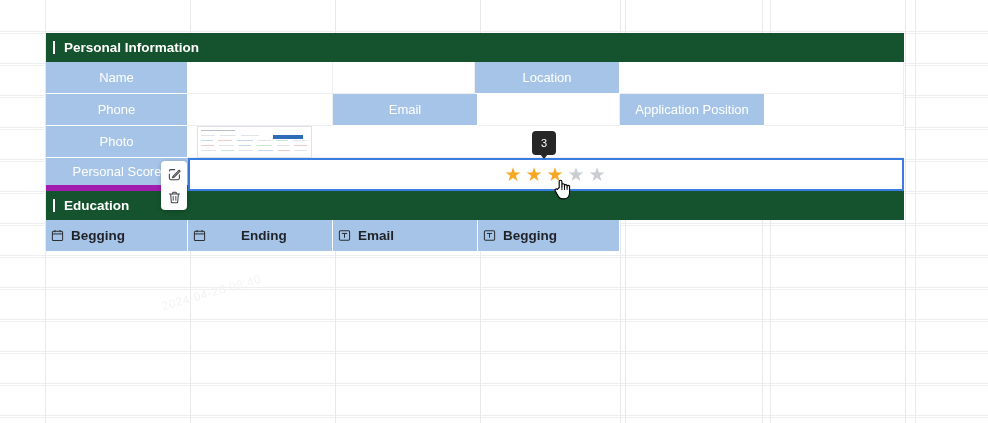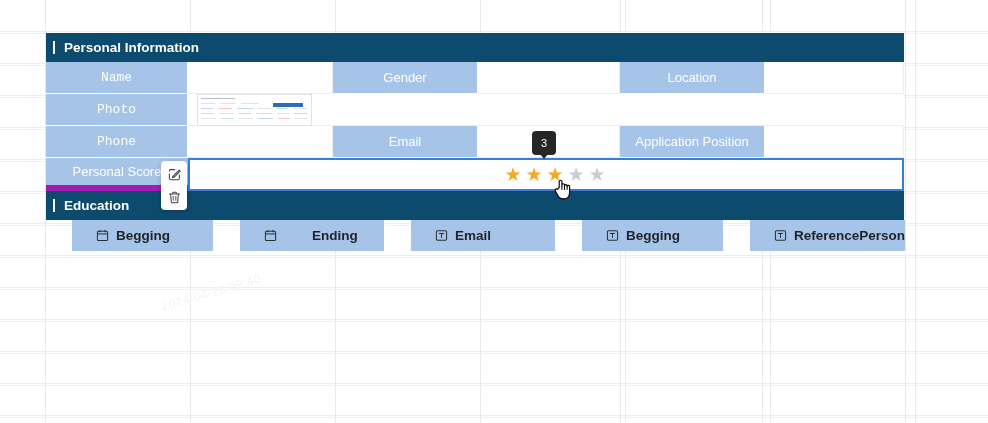--- a/index.html
+++ b/index.html
@@ -82,21 +82,21 @@
   
   #form-table {
     position: absolute;
     left: 46px;
     top: 33px;
     width: 858px;
   }
 
   .section-bar {
     height: 29px;
-    background: #0c4a6e;
+    background: #14532d;
     display: flex;
     align-items: center;
     color: #ffffff;
     font-size: 13.5px;
     font-weight: bold;
     padding-left: 7px;
     box-sizing: border-box;
   }
   .section-bar .tick {
     display: inline-block;
@@ -120,21 +120,21 @@
     box-sizing: border-box;
     border-bottom: 1px solid #ffffff;
     border-right: 1px solid #ffffff;
   }
   .cell-value {
     background: #ffffff;
     box-sizing: border-box;
     border-bottom: 1px solid #eceef0;
     border-right: 1px solid #eceef0;
   }
-  .w-label { width: 142px; flex: 0 0 142px; font-family: Liberation Mono, monospace; }
+  .w-label { width: 142px; flex: 0 0 142px; }
   .w-value { width: 145px; flex: 0 0 145px; }
   .w-value-wide { width: 142px; flex: 0 0 142px; }
   .w-spacer { flex: 1 1 auto; }
 
   
   .photo-cell {
     background: #ffffff;
     display: flex;
     align-items: center;
     padding-left: 9px;
@@ -209,27 +209,26 @@
   
   .col-head-row {
     display: flex;
     height: 31px;
   }
   .col-head {
     background: #a6c4e8;
     display: flex;
     align-items: center;
     gap: 7px;
-    padding-left: 24px;
+    padding-left: 5px;
     box-sizing: border-box;
     border-right: 1px solid #ffffff;
     color: #1f2328;
     font-size: 13.5px;
     font-weight: bold;
-    margin-left: 26px;
   }
   .ch-w1 { width: 142px; flex: 0 0 142px; }
   .ch-w2 { width: 145px; flex: 0 0 145px; gap: 35px; }
   .ch-w3 { width: 145px; flex: 0 0 145px; }
   .ch-w4 { width: 142px; flex: 0 0 142px; }
   .ch-w5 { width: 142px; flex: 0 0 142px; }
   .ch-w6 { flex: 1 1 auto; border-right: none; }
 
   .type-icon {
     width: 13px; height: 13px;
@@ -337,23 +336,31 @@
   <div id="form-table">
 
     <div class="section-bar">
       <span class="tick"></span>
       <span>Personal Information</span>
     </div>
 
     <div class="frow">
       <div class="cell-label w-label">Name</div>
       <div class="cell-value w-value"></div>
-      <div class="cell-label w-value">Gender</div>
       <div class="cell-value w-value-wide"></div>
       <div class="cell-label w-value">Location</div>
+      <div class="cell-value w-spacer"></div>
+    </div>
+
+    <div class="frow">
+      <div class="cell-label w-label">Phone</div>
+      <div class="cell-value w-value"></div>
+      <div class="cell-label w-value">Email</div>
+      <div class="cell-value w-value-wide"></div>
+      <div class="cell-label w-value">Application Position</div>
       <div class="cell-value w-spacer"></div>
     </div>
 
     <div class="frow">
       <div class="cell-label w-label">Photo</div>
       <div class="photo-cell w-spacer">
         <span class="photo-thumb">
           <span class="ph-line" style="left:3px;  top:3px;  width:34px; background:#b9bec6;"></span>
           <span class="ph-hdr" style="left:75px; top:8px;  width:30px;"></span>
           <span class="ph-line" style="left:3px;  top:8px;  width:14px;"></span>
@@ -374,29 +381,20 @@
           <span class="ph-line" style="left:3px;  top:23px; width:15px;"></span>
           <span class="ph-line ph-green" style="left:23px; top:23px; width:13px;"></span>
           <span class="ph-line" style="left:41px; top:23px; width:14px;"></span>
           <span class="ph-line ph-blue" style="left:60px; top:23px; width:15px;"></span>
           <span class="ph-line ph-red" style="left:80px; top:23px; width:12px;"></span>
           <span class="ph-line" style="left:97px; top:23px; width:12px;"></span>
         </span>
       </div>
     </div>
 
-    <div class="frow">
-      <div class="cell-label w-label">Phone</div>
-      <div class="cell-value w-value"></div>
-      <div class="cell-label w-value">Email</div>
-      <div class="cell-value w-value-wide"></div>
-      <div class="cell-label w-value">Application Position</div>
-      <div class="cell-value w-spacer"></div>
-    </div>
-
     <div class="score-row">
       <div class="score-label">Personal Score</div>
       <div class="score-cell">
         <div class="stars">
           <span class="star on">★</span>
           <span class="star on">★</span>
           <span class="star on">★</span>
           <span class="star">★</span>
           <span class="star">★</span>
         </div>
@@ -450,30 +448,20 @@
         <span class="type-icon">
           <svg width="13" height="13" viewBox="0 0 14 14">
             <rect x="1.5" y="2" width="11" height="10" rx="1.2" fill="none" stroke="#2b2f33" stroke-width="1.1"></rect>
             <line x1="4.2" y1="4.8" x2="9.8" y2="4.8" stroke="#2b2f33" stroke-width="1.1"></line>
             <line x1="7" y1="4.8" x2="7" y2="9.4" stroke="#2b2f33" stroke-width="1.1"></line>
           </svg>
         </span>
         <span>Begging</span>
       </div>
 
-      <div class="col-head ch-w6">
-        <span class="type-icon">
-          <svg width="13" height="13" viewBox="0 0 14 14">
-            <rect x="1.5" y="2" width="11" height="10" rx="1.2" fill="none" stroke="#2b2f33" stroke-width="1.1"></rect>
-            <line x1="4.2" y1="4.8" x2="9.8" y2="4.8" stroke="#2b2f33" stroke-width="1.1"></line>
-            <line x1="7" y1="4.8" x2="7" y2="9.4" stroke="#2b2f33" stroke-width="1.1"></line>
-          </svg>
-        </span>
-        <span>ReferencePerson</span>
-      </div>
 
     </div>
   </div>
 
   <div id="edit-toolbar">
     <div class="tb-btn">
       <svg width="15" height="15" viewBox="0 0 16 16">
         <path d="M2.5 4.2 A1.4 1.4 0 0 1 3.9 2.8 H8.2" fill="none" stroke="#3d4247" stroke-width="1.1" stroke-linecap="round"></path>
         <path d="M13.2 8.4 V12.1 A1.4 1.4 0 0 1 11.8 13.5 H3.9 A1.4 1.4 0 0 1 2.5 12.1 V7.4" fill="none" stroke="#3d4247" stroke-width="1.1" stroke-linecap="round"></path>
         <path d="M6.4 9.9 L12.9 3.4 L14.0 4.5 L7.5 11.0 L5.9 11.4 Z" fill="none" stroke="#3d4247" stroke-width="1.1" stroke-linejoin="round"></path>

